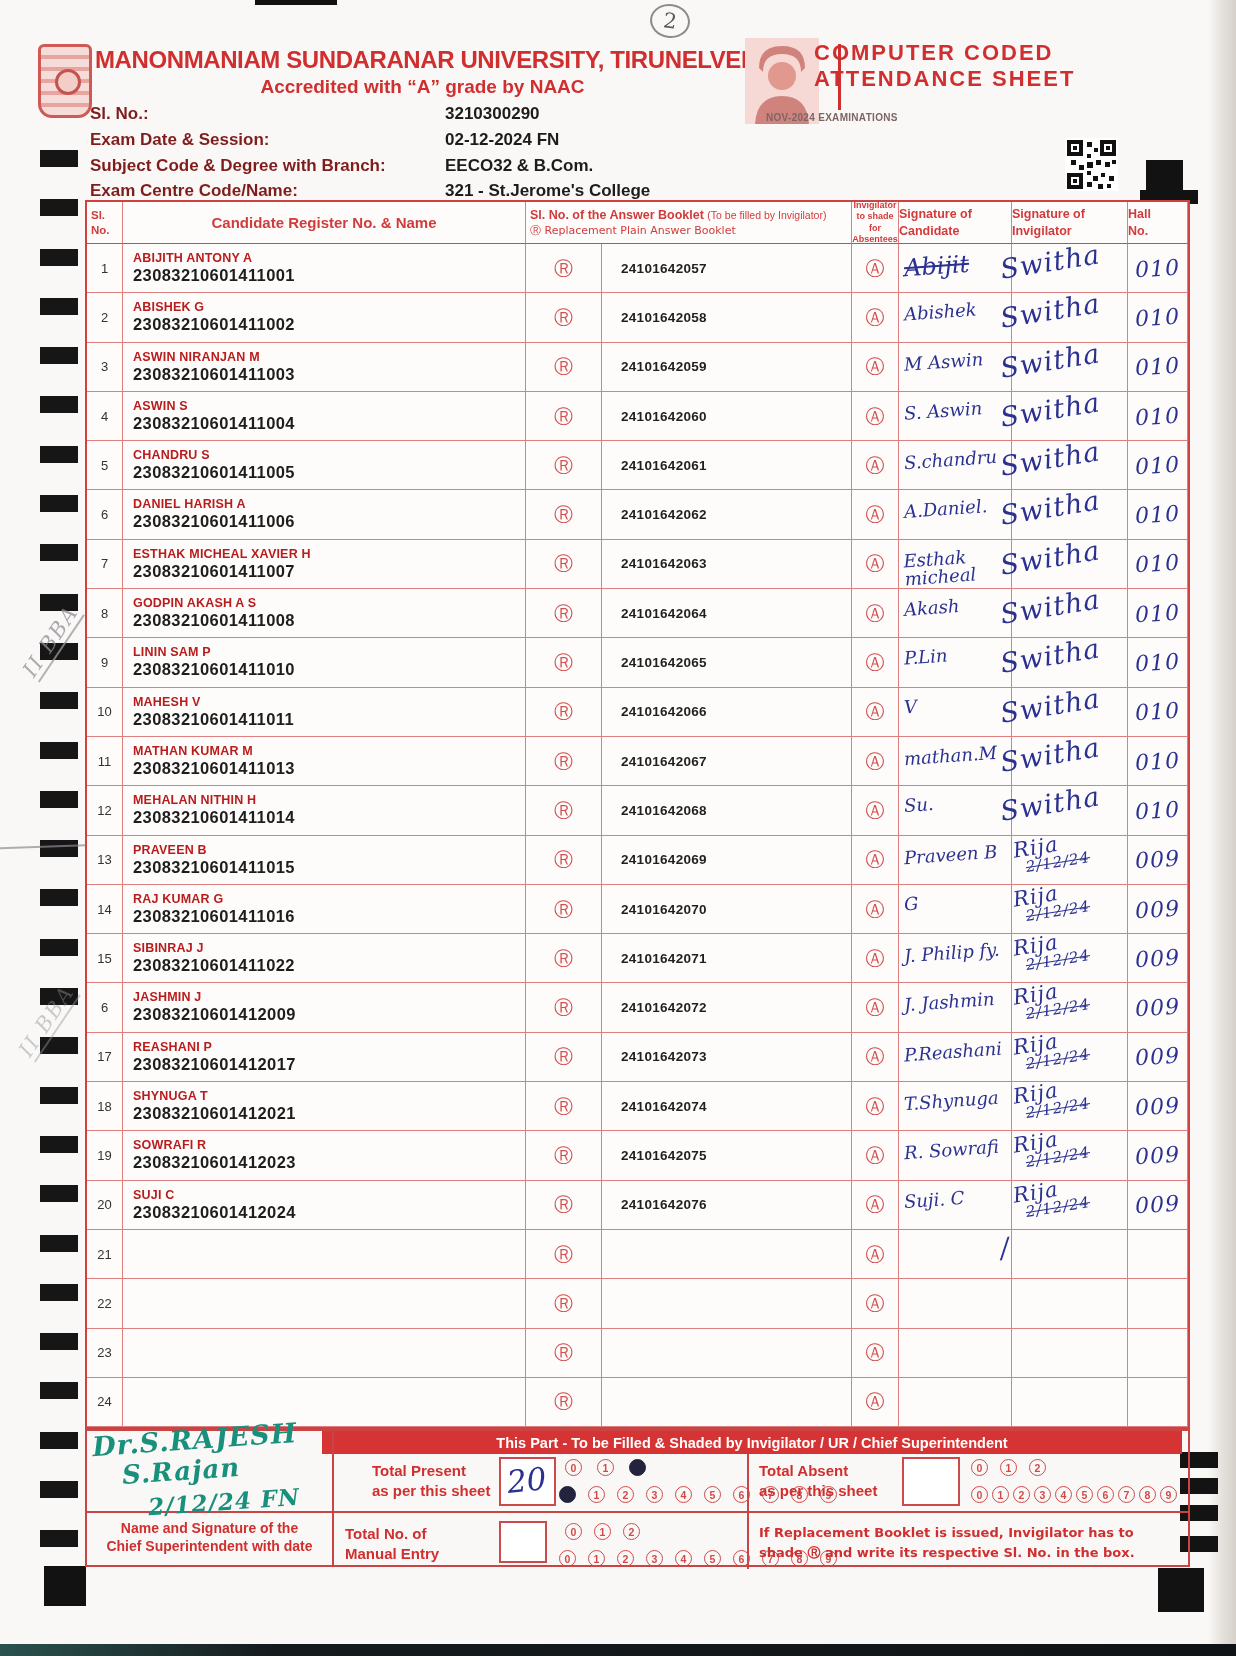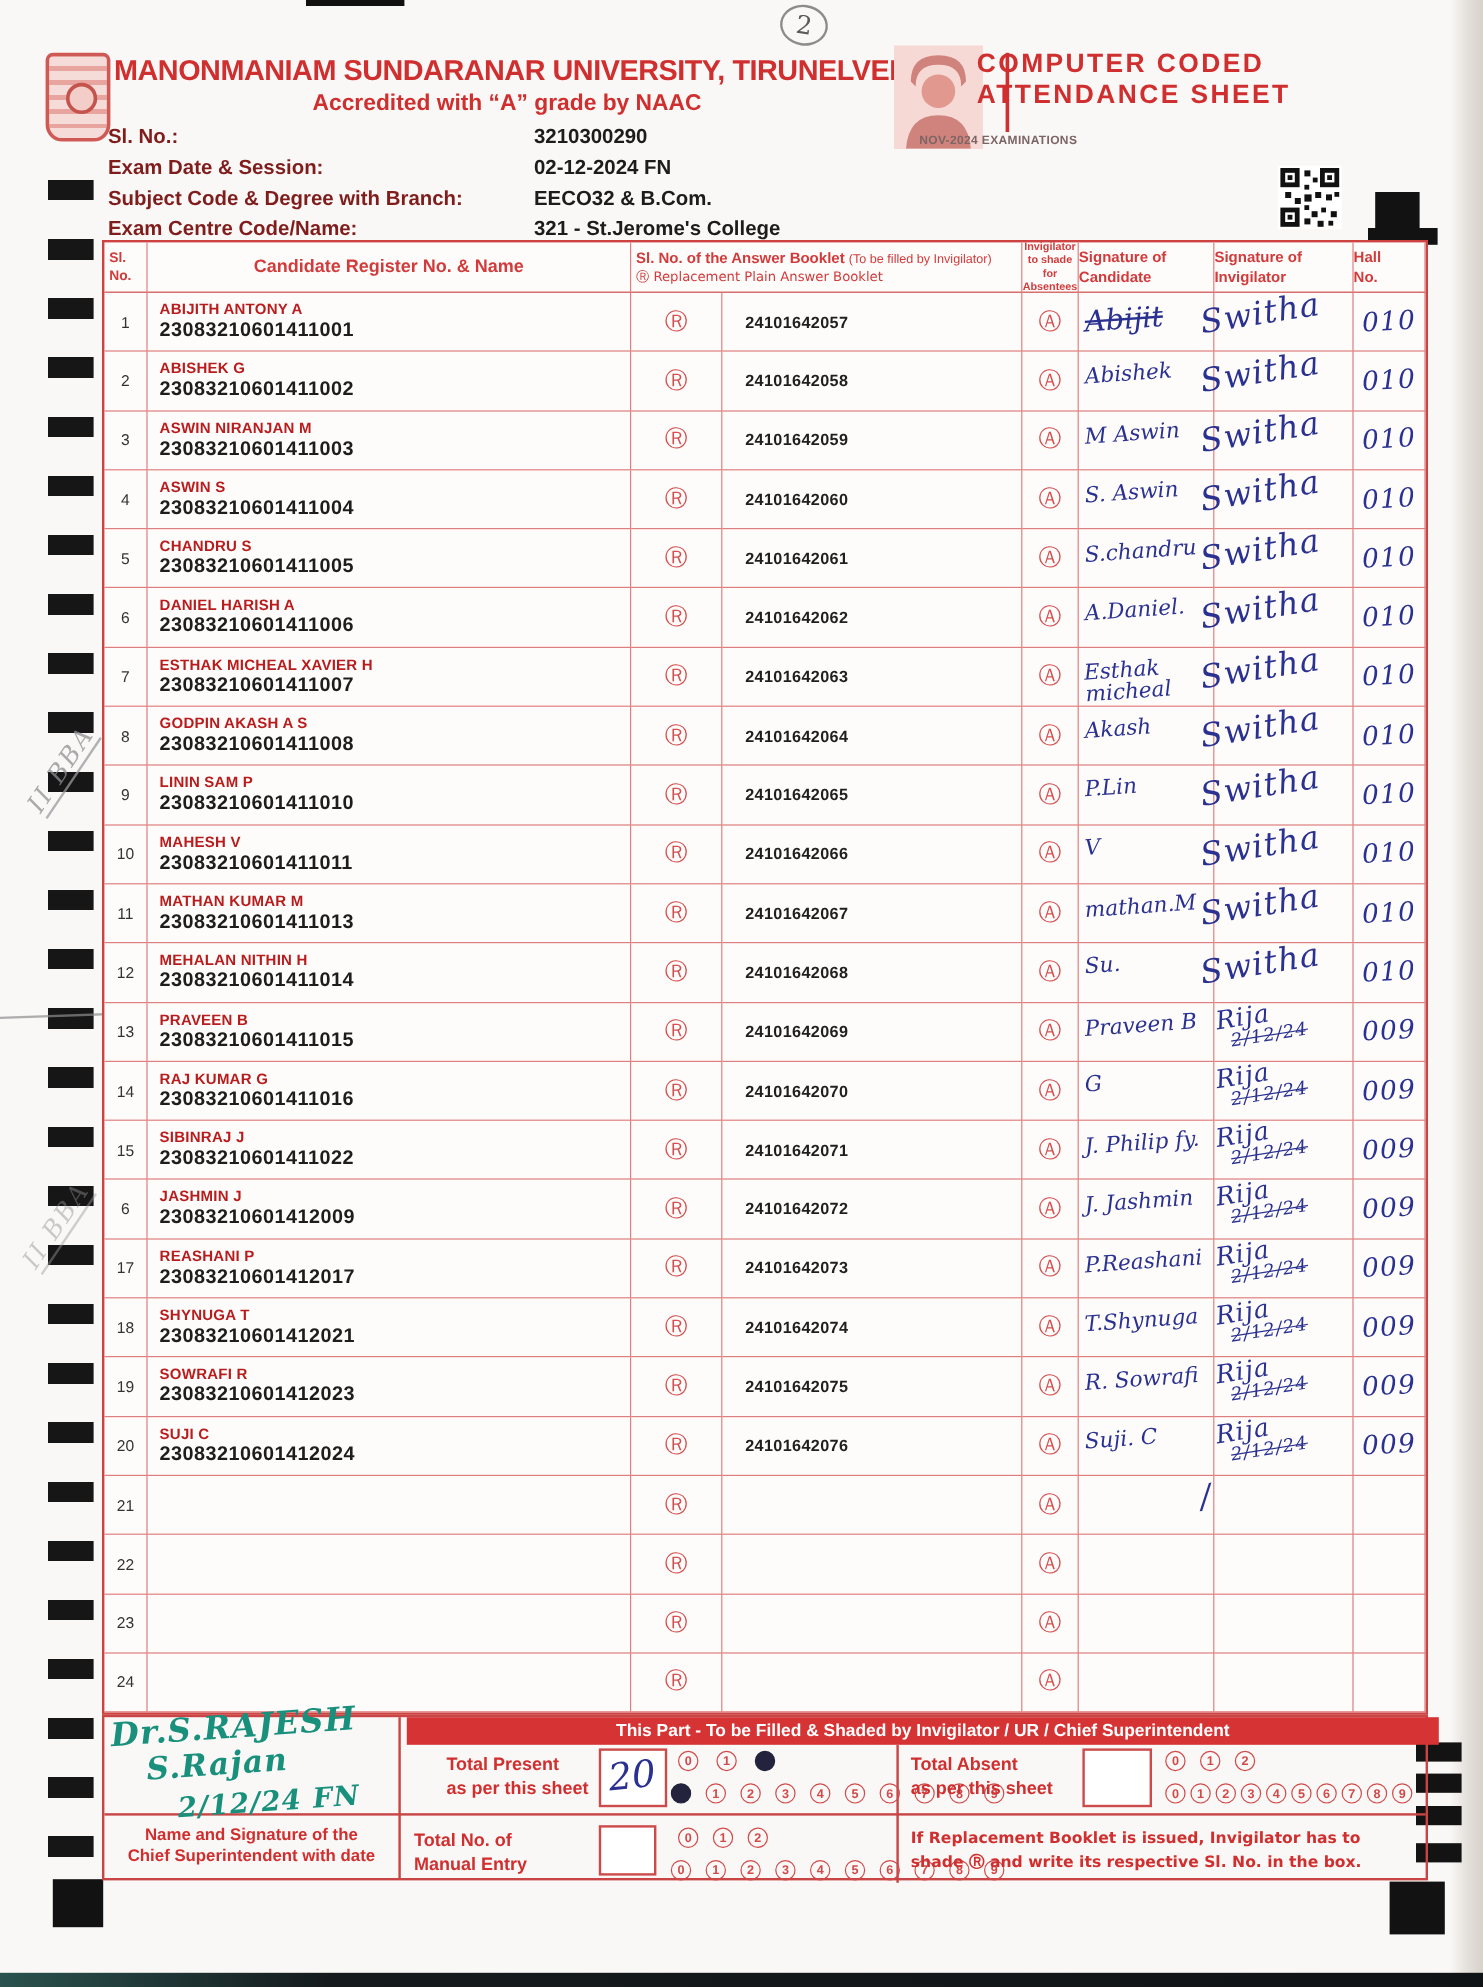--- a/index.html
+++ b/index.html
@@ -76,21 +76,21 @@
   .hand { font-family:"DejaVu Serif",serif; font-style:italic; color:#2a3190; }
   .c-sig1 .hand { position:absolute; left:5px; top:10px; font-size:18px; transform:rotate(-4deg); white-space:pre-line; line-height:1.0; }
   .tr1 .c-sig1 .hand { text-decoration:line-through; font-size:24px; }
   .c-sig2 .hand { position:absolute; left:-12px; top:2px; font-size:27px; transform:rotate(-9deg); letter-spacing:1px; }
   .c-sig2 .hand.two { font-size:21px; top:0; left:2px; line-height:.95; }
   .c-sig2 .hand.two .dt { display:block; font-size:15px; text-decoration:line-through; margin-left:10px; }
   .c-hall { display:flex; align-items:center; justify-content:center; }
   .c-hall .hand { font-size:22px; letter-spacing:1px; transform:rotate(-3deg); }
   
   .fbox { position:absolute; left:85px; top:1429px; width:1105px; height:138px; border:2px solid #c94444; }
-  .fbanner { position:absolute; left:252px; top:0; width:860px; height:23px; background:#d63434;
+  .fbanner { position:absolute; left:235px; top:0; width:860px; height:23px; background:#d63434;
     color:#fff; font-weight:bold; font-size:14.5px; display:flex; align-items:center; justify-content:center; }
   .fline-h { position:absolute; left:0; top:80px; width:100%; height:0; border-top:2px solid #c94444; }
   .fline-v1 { position:absolute; left:245px; top:0; height:100%; width:0; border-left:2px solid #c94444; }
   .fline-v2 { position:absolute; left:660px; top:23px; height:115px; width:0; border-left:2px solid #c94444; }
   .flabel { position:absolute; color:#d02f2f; font-weight:bold; font-size:15px; white-space:pre-line; line-height:1.3; }
   .cs-label { left:0; top:88px; width:245px; text-align:center; font-size:14px; }
   .fnote { position:absolute; left:672px; top:92px; color:#d02f2f; font-weight:bold; font-size:13px;
     white-space:pre-line; line-height:1.55; font-family:"DejaVu Sans",sans-serif; }
   .wbox { position:absolute; border:2px solid #cc4a4a; background:#fff; }
   .wbox .hand { font-size:31px; position:absolute; left:6px; top:3px; transform:rotate(-6deg); }

